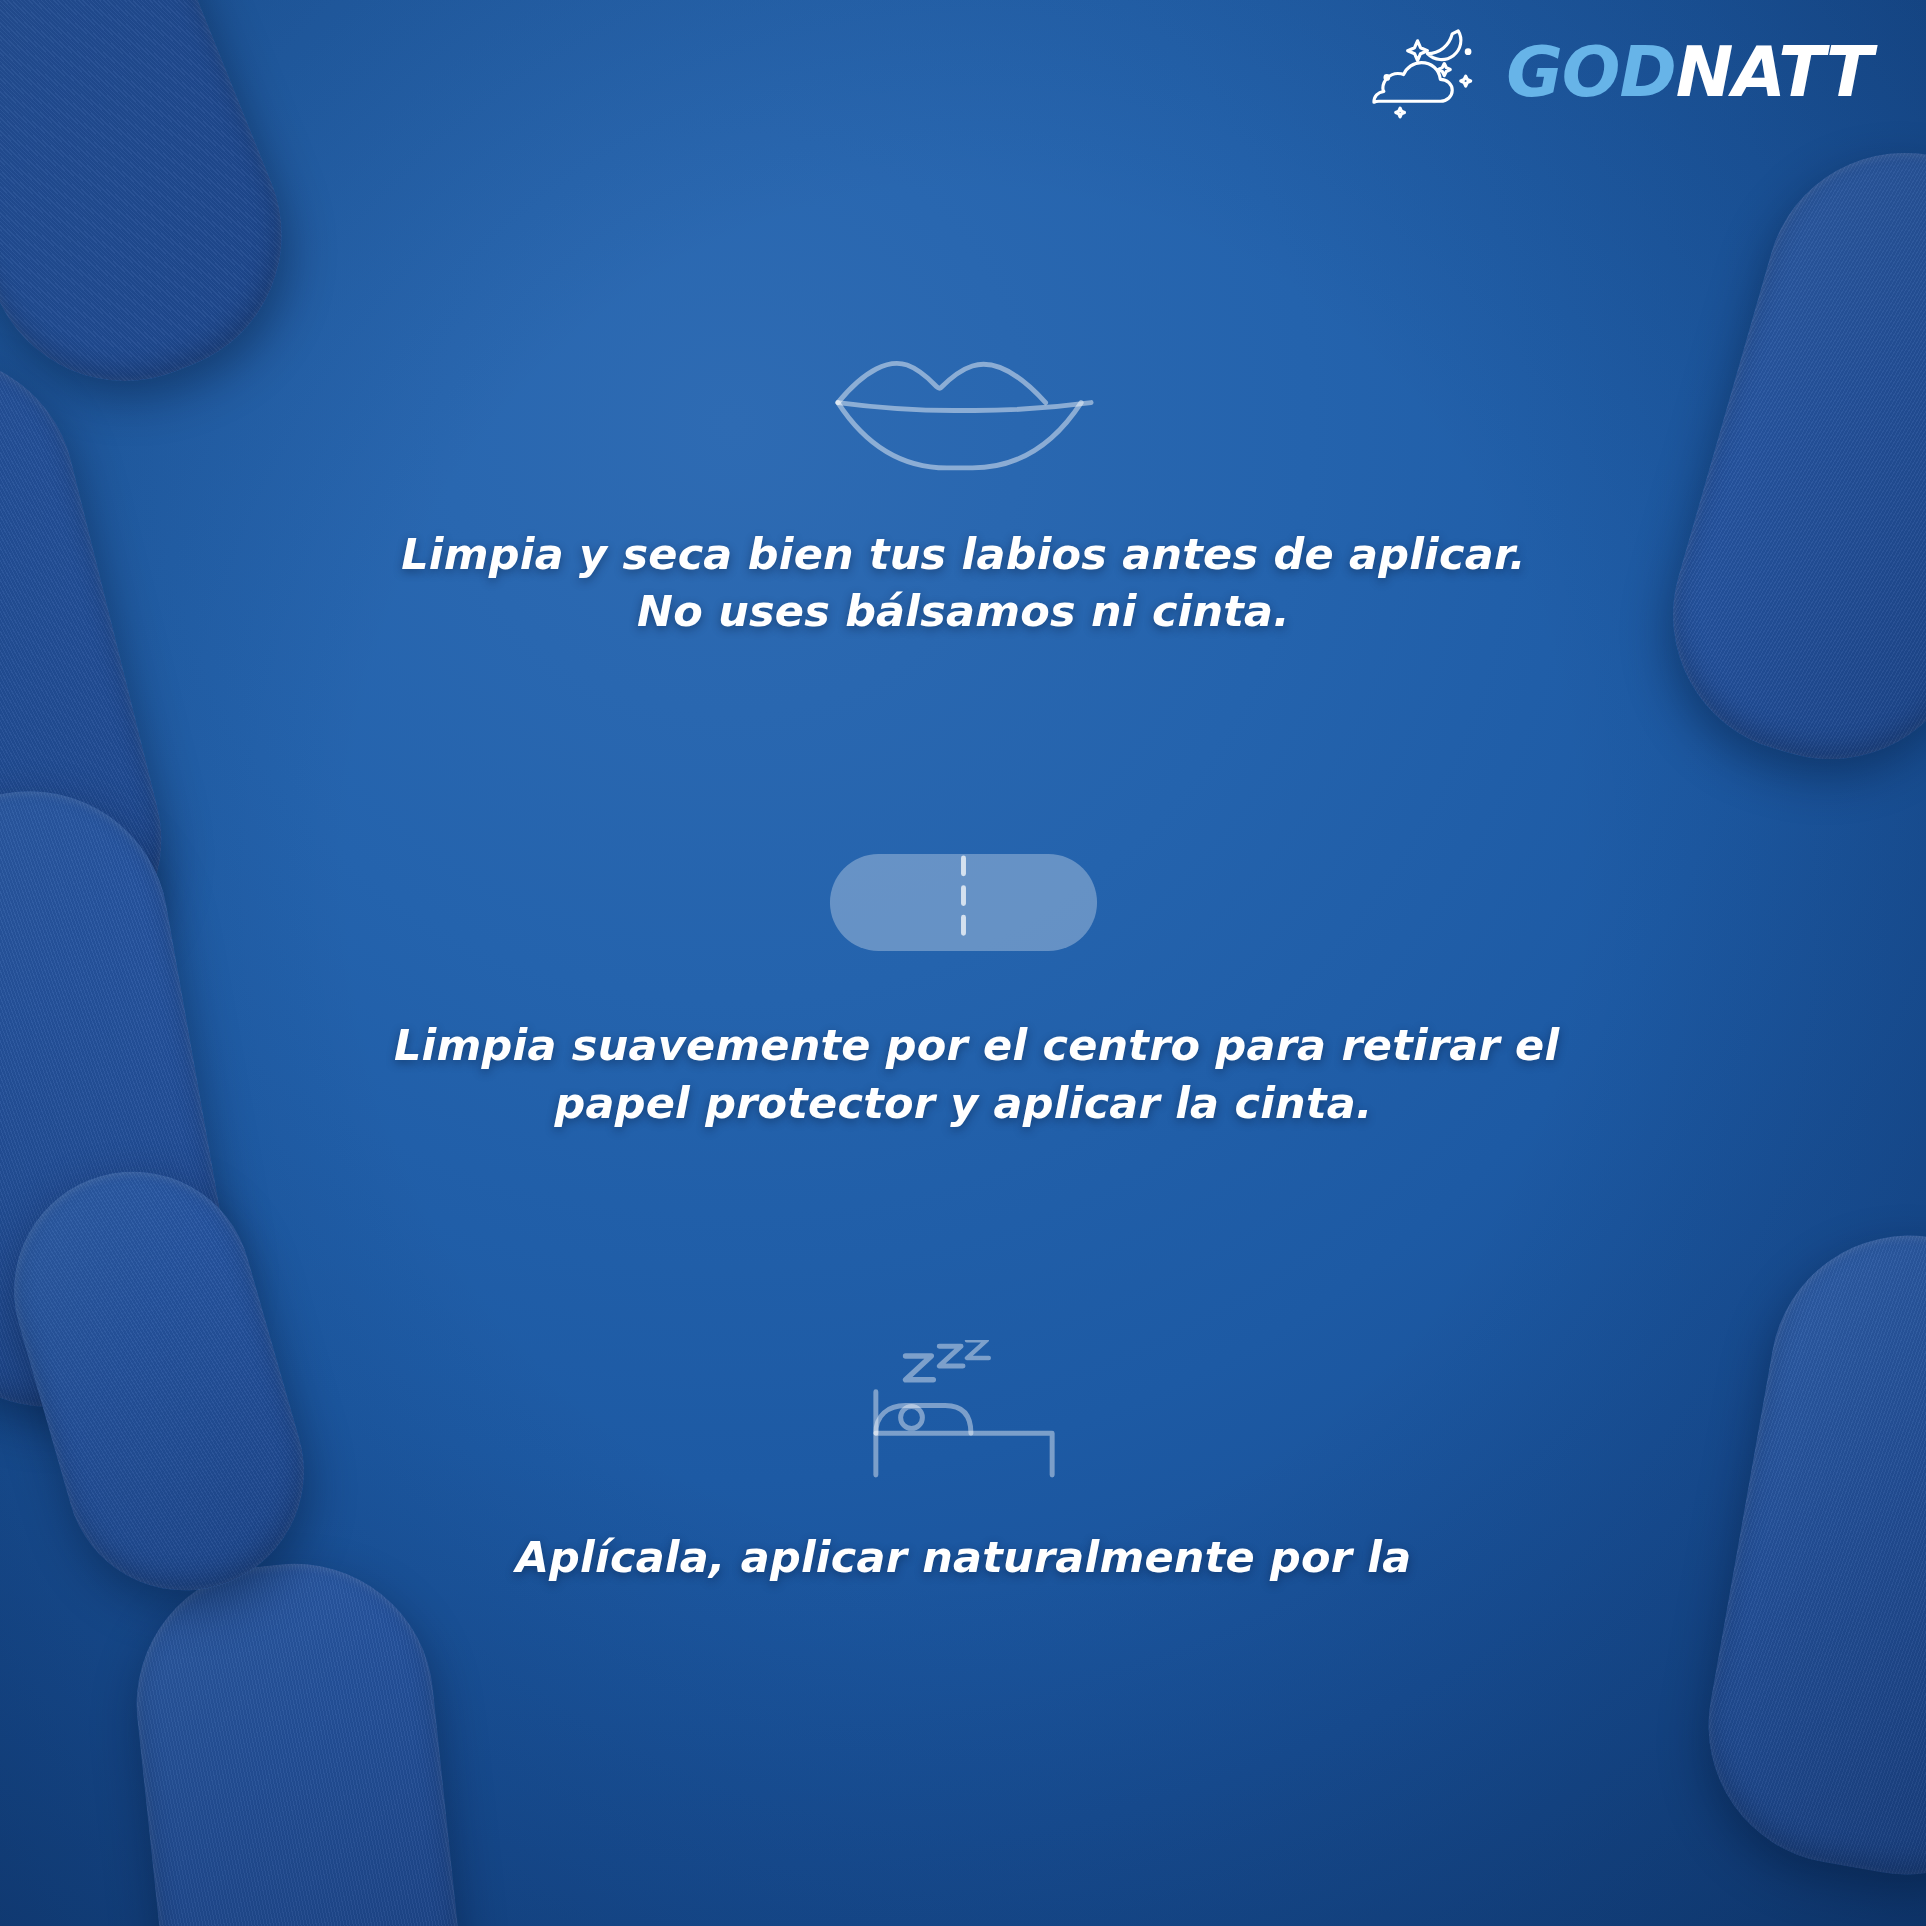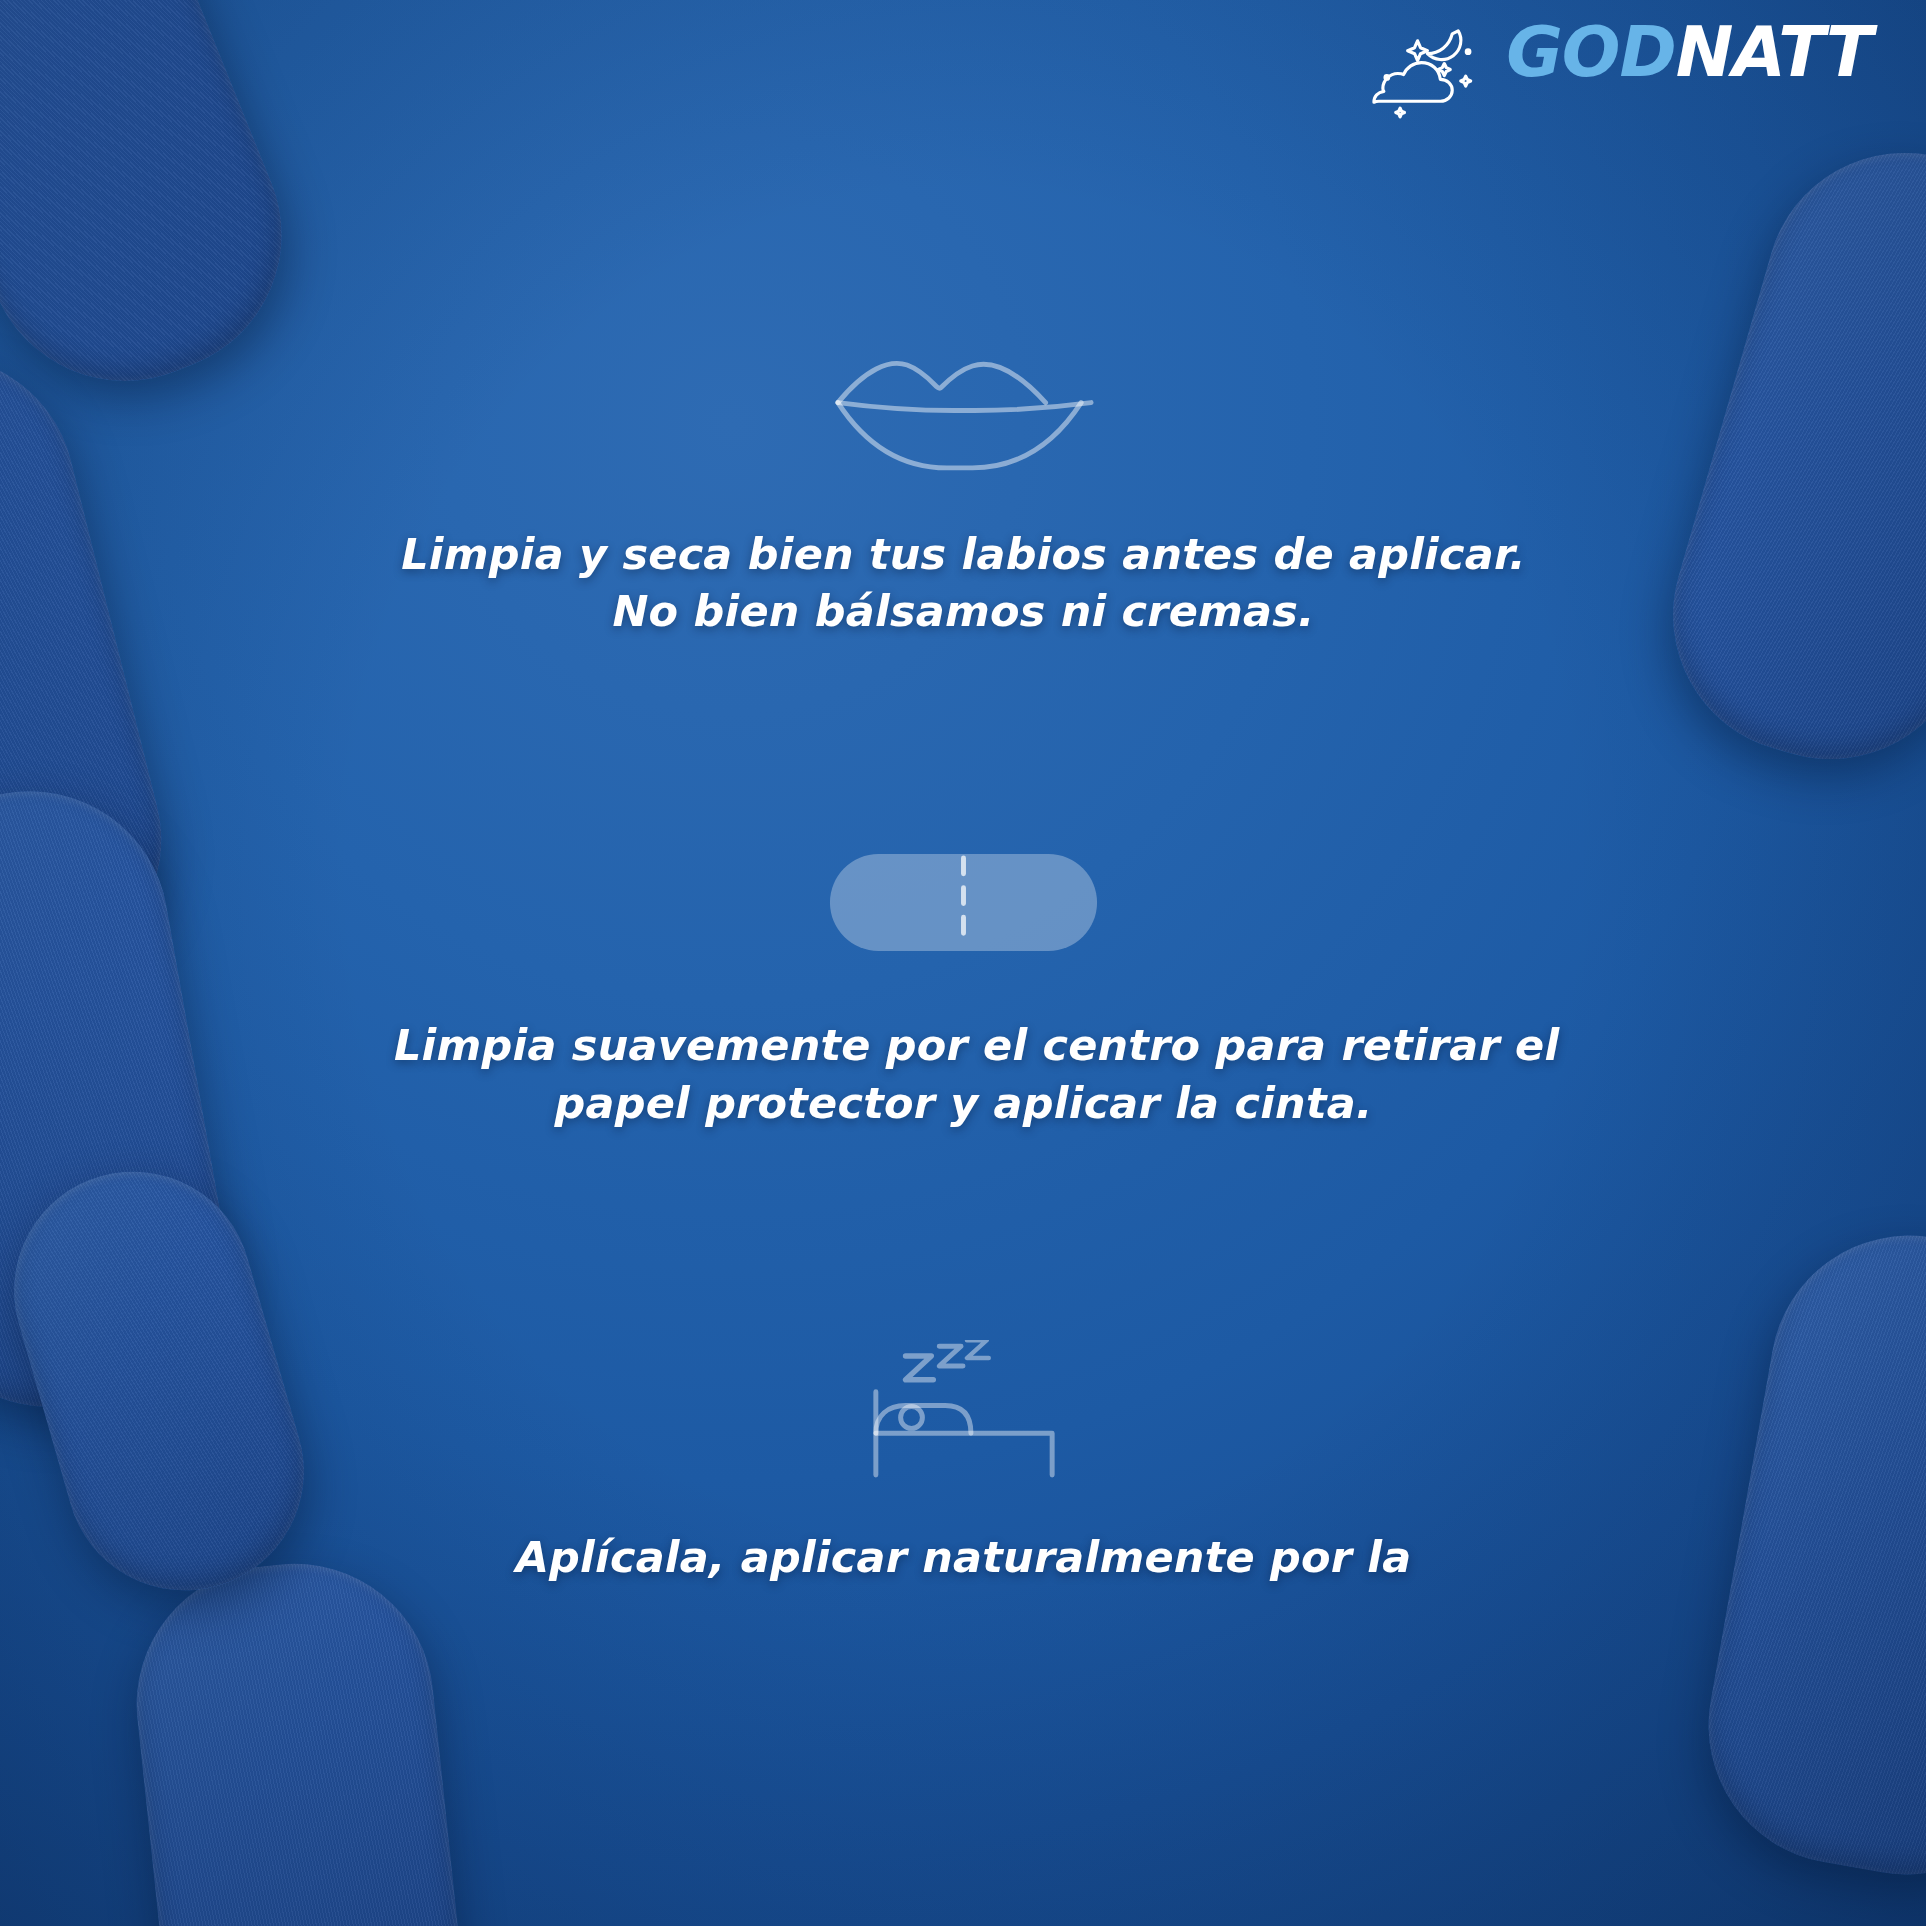--- a/index.html
+++ b/index.html
@@ -50,21 +50,21 @@
     background: radial-gradient(ellipse at 50% 45%, rgba(0,0,0,0) 45%, rgba(4,22,54,0.30) 100%);
     pointer-events: none;
   }
 
   
   .logo {
     position: absolute;
     top: 18px;
     right: 55px;
     display: flex;
-    align-items: flex-start;
+    align-items: center;
     gap: 18px;
   }
   .logo-mark { width: 131px; height: 109px; display: block; }
   .logo-text {
     font-family: "DejaVu Sans", sans-serif;
     font-style: italic;
     font-weight: bold;
     font-size: 69px;
     letter-spacing: -1px;
     line-height: 1;
@@ -172,21 +172,21 @@
     <div class="step step-1">
       <div class="step-icon">
         <svg class="icon-lips" viewBox="0 0 270 130" fill="none" stroke="rgba(255,255,255,0.46)" stroke-width="5" stroke-linecap="round" stroke-linejoin="round">
           <path d="M8 56c28-34 52-44 70-38 14 5 24 16 30 22 1 1 3 2 4 1 7-7 19-18 32-22 19-6 44 4 74 37"></path>
           <path d="M8 56c30 4 66 8 118 8h20c52 0 88-4 118-8"></path>
           <path d="M8 56c26 40 62 66 110 66h26c48 0 84-26 110-66"></path>
         </svg>
       </div>
       <div class="step-text">
         <span class="line">Limpia y seca bien tus labios antes de aplicar.</span>
-        <span class="line">No bien bálsamos ni cremas.</span>
+        <span class="line">No uses bálsamos ni cinta.</span>
       </div>
     </div>
 
     <div class="step step-2">
       <div class="step-icon">
         <svg class="icon-tape" viewBox="0 0 278 110" fill="none">
           <rect x="4" y="6" width="270" height="98" rx="49" fill="rgba(255,255,255,0.30)"></rect>
           <line x1="139" y1="10" x2="139" y2="100" stroke="rgba(255,255,255,0.72)" stroke-width="5" stroke-linecap="round" stroke-dasharray="16 14"></line>
         </svg>
       </div>

